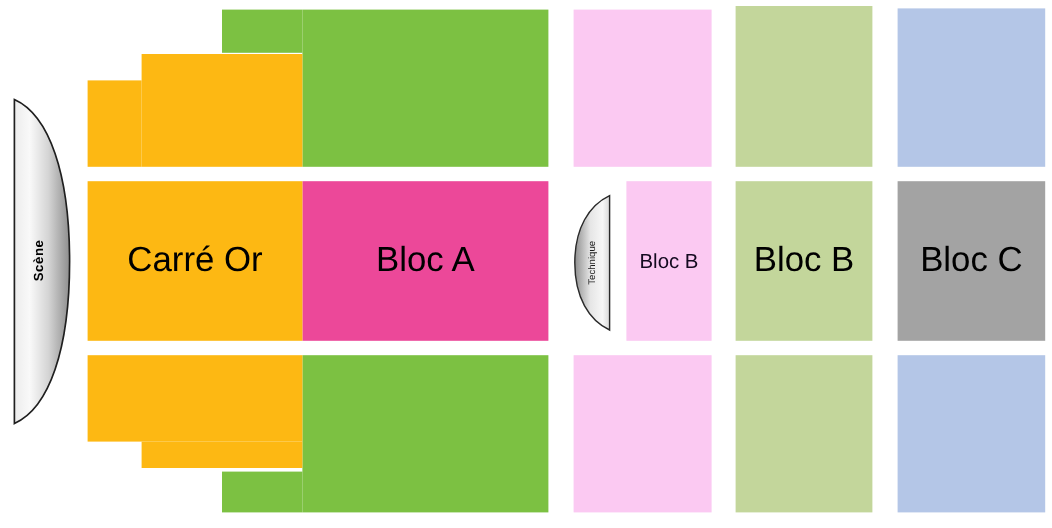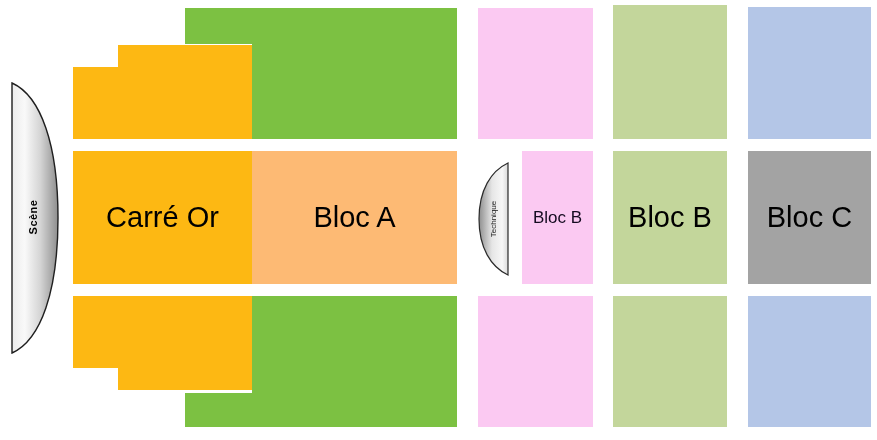--- a/index.html
+++ b/index.html
@@ -50,21 +50,21 @@
         <stop offset="0.62" stop-color="#d4d4d4"></stop>
         <stop offset="1" stop-color="#8e8e8e"></stop>
       </linearGradient>
     </defs>
     <path d="M6,4 L6,274 C35,261 52,212 52,139 C52,66 35,17 6,4 Z" fill="url(#stageGrad)" stroke="#1f1f1f" stroke-width="1.4"></path>
   </svg>
   <div class="rotated stage-text" style="left:33px; top:217px;">Scène</div>
 
   <div class="block" style="left: 185px; top: 8px; width: 67px; height: 36px; background-color: rgb(124, 193, 66);"></div>
   <div class="block" style="left: 252px; top: 8px; width: 205px; height: 131px; background-color: rgb(124, 193, 66);"></div>
-  <div class="block" style="left: 252px; top: 151px; width: 205px; height: 133px; background-color: #fdba74;">
+  <div class="block" style="left: 252px; top: 151px; width: 205px; height: 133px; background-color: #ec4899;">
     <span class="label-big">Bloc A</span>
   </div>
   <div class="block" style="left: 252px; top: 296px; width: 205px; height: 131px; background-color: rgb(124, 193, 66);"></div>
   <div class="block" style="left: 185px; top: 393px; width: 67px; height: 34px; background-color: rgb(124, 193, 66);"></div>
 
   <div class="block" style="left: 73px; top: 67px; width: 45px; height: 72px; background-color: rgb(253, 184, 19);"></div>
   <div class="block" style="left: 118px; top: 45px; width: 134px; height: 94px; background-color: rgb(253, 184, 19);"></div>
   <div class="block" style="left: 73px; top: 151px; width: 179px; height: 133px; background-color: rgb(253, 184, 19);">
     <span class="label-big">Carré Or</span>
   </div>

